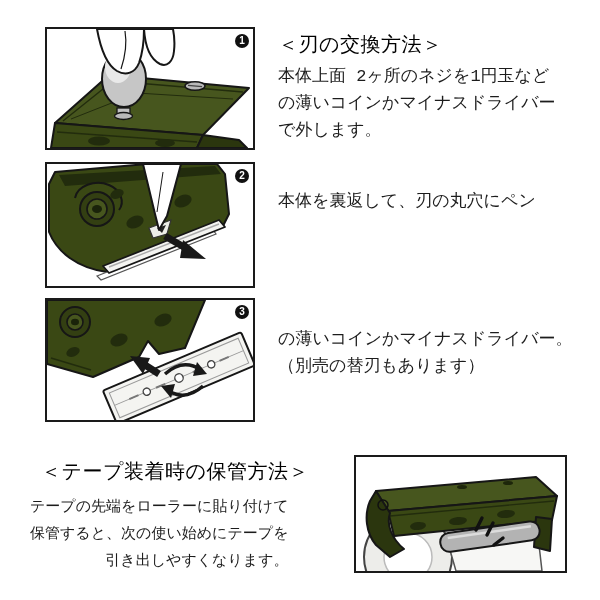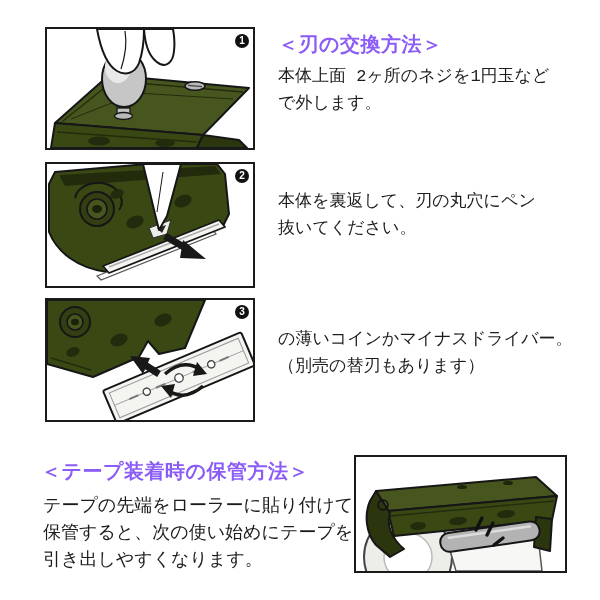--- a/index.html
+++ b/index.html
@@ -13,29 +13,29 @@
   }
   .step-box svg{display:block;width:100%;height:100%;}
   #box1{top:27px;height:123px;}
   #box2{top:162px;height:126px;}
   #box3{top:298px;height:124px;}
   .badge{
     position:absolute;top:5px;right:4px;width:14px;height:14px;border-radius:50%;
     background:#111111;color:#ffffff;font-size:10px;font-weight:bold;
     display:flex;align-items:center;justify-content:center;line-height:1;
   }
-  h2{margin:0;font-size:20px;font-weight:700;letter-spacing:0.5px;color:#8b5cf6;}
+  h2{margin:0;font-size:20px;font-weight:400;letter-spacing:0.5px;color:#000000;}
   .blade-title{position:absolute;left:278px;top:31px;}
   .step-text{position:absolute;left:278px;font-size:17px;line-height:27px;}
   .step-text div{white-space:nowrap;font-family:Liberation Mono, monospace;}
   #t1{top:63px;}
   #t2{top:188px;}
   #t3{top:326px;}
   .storage-title{position:absolute;left:41px;top:458px;}
-  .storage-text{position:absolute;left:43px;top:492px;font-size:18px;line-height:27px;}
+  .storage-text{position:absolute;left:30px;top:492px;font-size:15px;line-height:27px;text-align:right;}
   .storage-text div{white-space:nowrap;}
   .storage-box{
     position:absolute;left:354px;top:455px;width:213px;height:118px;
     border:2px solid #1a1a1a;background:#ffffff;box-sizing:border-box;margin:0;
   }
   .storage-box svg{display:block;width:100%;height:100%;}
 </style>
 </head>
 <body>
 
@@ -149,26 +149,26 @@
           <polygon points="103,58 83,56 96,74" fill="#181818"></polygon>
         </g>
       </svg>
       <span class="badge">3</span>
     </figure>
 
     <h2 class="blade-title">＜刃の交換方法＞</h2>
 
     <div class="step-text" id="t1">
       <div>本体上面 2ヶ所のネジを1円玉など</div>
+      <div>の薄いコインかマイナスドライバー</div>
       <div>で外します。</div>
     </div>
 
     <div class="step-text" id="t2">
       <div>本体を裏返して、刃の丸穴にペン</div>
-      <div>抜いてください。</div>
     </div>
 
     <div class="step-text" id="t3">
       <div>の薄いコインかマイナスドライバー。</div>
       <div>（別売の替刃もあります）</div>
     </div>
   </section>
 
   <section>
     <h2 class="storage-title">＜テープ装着時の保管方法＞</h2>

